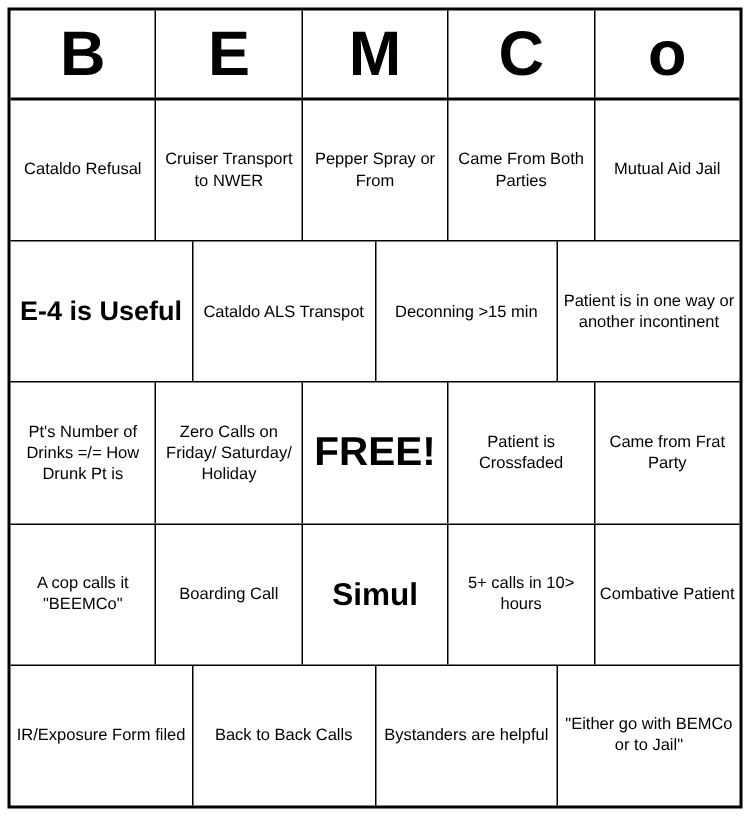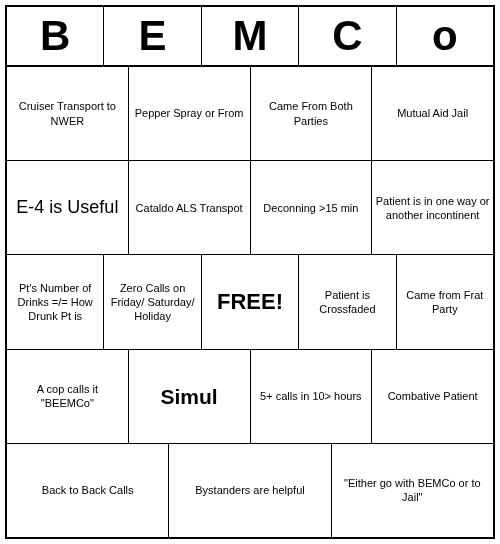--- a/index.html
+++ b/index.html
@@ -77,71 +77,74 @@
       line-height: 1.3;
       padding: 3px;
       color: #000;
     }
 
     .cell:last-child {
       border-right: none;
     }
 
     .cell-free {
-      font-size: 22px;
+      font-size: 27px;
       font-weight: bold;
       text-align: center;
     }
 
     .cell-large {
       font-size: 18px;
-      font-weight: normal;
+      font-weight: bold;
     }
 
     .cell-medium {
       font-size: 21px;
       font-weight: bold;
     }
   </style>
 </head>
 <body>
 
 <div class="bingo-card">
   <div class="header-row">
   <div class="header-cell">B</div>
       <div class="header-cell">E</div>
       <div class="header-cell">M</div>
       <div class="header-cell">C</div>
       <div class="header-cell">o</div>
     </div>
   <div class="grid">
   <div class="grid-row">
+        <div class="cell">Cataldo Refusal</div>
         <div class="cell">Cruiser Transport to NWER</div>
         <div class="cell">Pepper Spray or From</div>
         <div class="cell">Came From Both Parties</div>
         <div class="cell">Mutual Aid Jail</div>
       </div>
       <div class="grid-row">
         <div class="cell cell-large">E-4 is Useful</div>
         <div class="cell">Cataldo ALS Transpot</div>
         <div class="cell">Deconning &gt;15 min</div>
         <div class="cell">Patient is in one way or another incontinent</div>
       </div>
       <div class="grid-row">
         <div class="cell">Pt's Number of Drinks =/= How Drunk Pt is</div>
         <div class="cell">Zero Calls on Friday/ Saturday/ Holiday</div>
         <div class="cell cell-free">FREE!</div>
         <div class="cell">Patient is Crossfaded</div>
         <div class="cell">Came from Frat Party</div>
       </div>
       <div class="grid-row">
         <div class="cell">A cop calls it "BEEMCo"</div>
+        <div class="cell">Boarding Call</div>
         <div class="cell cell-medium">Simul</div>
         <div class="cell">5+ calls in 10&gt; hours</div>
         <div class="cell">Combative Patient</div>
       </div>
       <div class="grid-row">
+        <div class="cell">IR/Exposure Form filed</div>
         <div class="cell">Back to Back Calls</div>
         <div class="cell">Bystanders are helpful</div>
         <div class="cell">"Either go with BEMCo or to Jail"</div>
       </div>
     </div>
 </div>
 
 </body></html>

